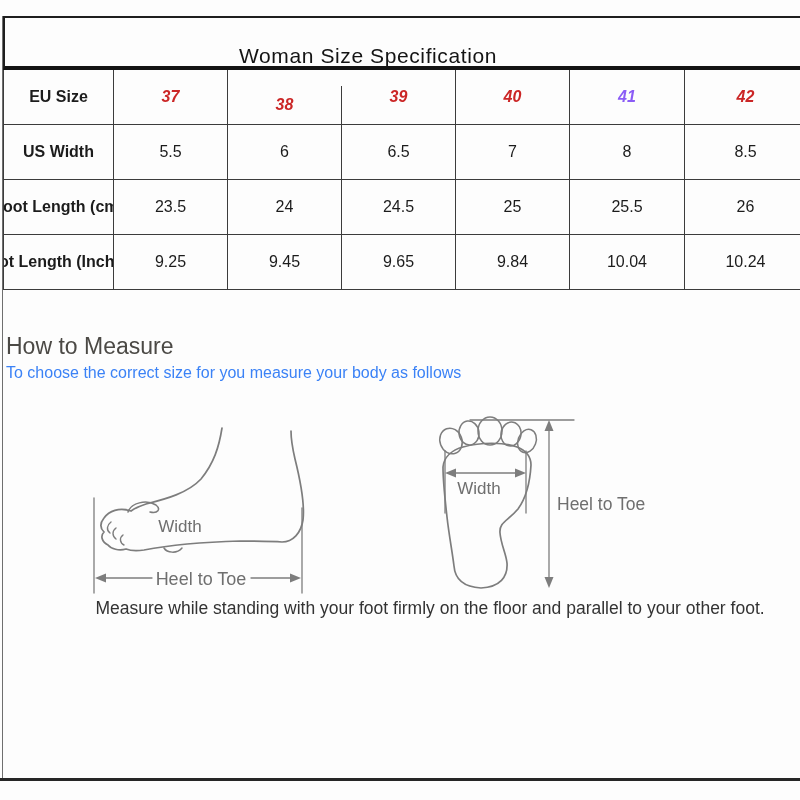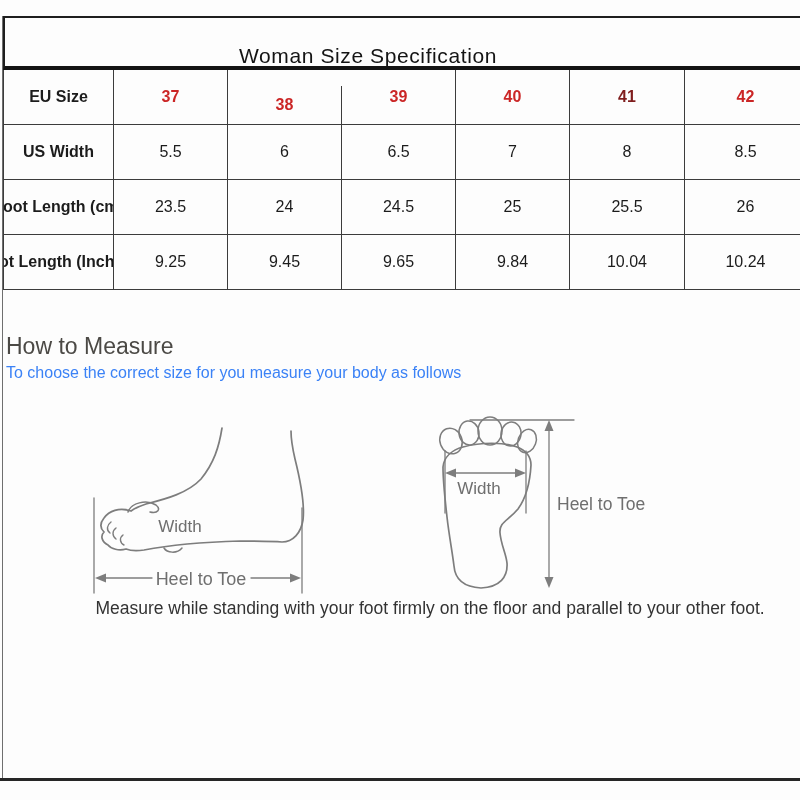--- a/index.html
+++ b/index.html
@@ -49,21 +49,21 @@
   }
   .size-table .cell {
     border-right: 1px solid #3c3c3c;
     border-bottom: 1px solid #3c3c3c;
     display: flex; align-items: center; justify-content: center;
     font-size: 16px;
     overflow: hidden;
     white-space: nowrap;
   }
   .size-table .label-cell { font-weight: bold; font-size: 16px; }
-  .size-table .hl { font-weight: bold; }
+  .size-table .hl { font-weight: bold; font-style: italic; }
 
   
   .howto-heading {
     position: absolute; left: 6px; top: 333px;
     font-size: 23px; color: #4b4945;
   }
   .howto-subtitle {
     position: absolute; left: 6px; top: 364px;
     font-size: 16px; color: #3b82f6;
   }
@@ -84,21 +84,21 @@
 <div class="title-box">
   <span class="title-text">Woman Size Specification</span>
 </div>
 
 <div class="size-table" id="size-table">
     <div class="cell label-cell">EU Size</div>
     <div class="cell hl" style="color: rgb(203, 38, 38);">37</div>
     <div class="cell hl" style="color: rgb(203, 38, 38); margin-top: 16px;">38</div>
     <div class="cell hl" style="color: rgb(203, 38, 38);">39</div>
     <div class="cell hl" style="color: rgb(203, 38, 38);">40</div>
-    <div class="cell hl" style="color: #7f1d1d;">41</div>
+    <div class="cell hl" style="color: #8b5cf6;">41</div>
     <div class="cell hl" style="color: rgb(203, 38, 38);">42</div>
     <div class="cell label-cell">US Width</div>
     <div class="cell">5.5</div>
     <div class="cell">6</div>
     <div class="cell">6.5</div>
     <div class="cell">7</div>
     <div class="cell">8</div>
     <div class="cell">8.5</div>
     <div class="cell label-cell">Foot Length (cm)</div>
     <div class="cell">23.5</div>

